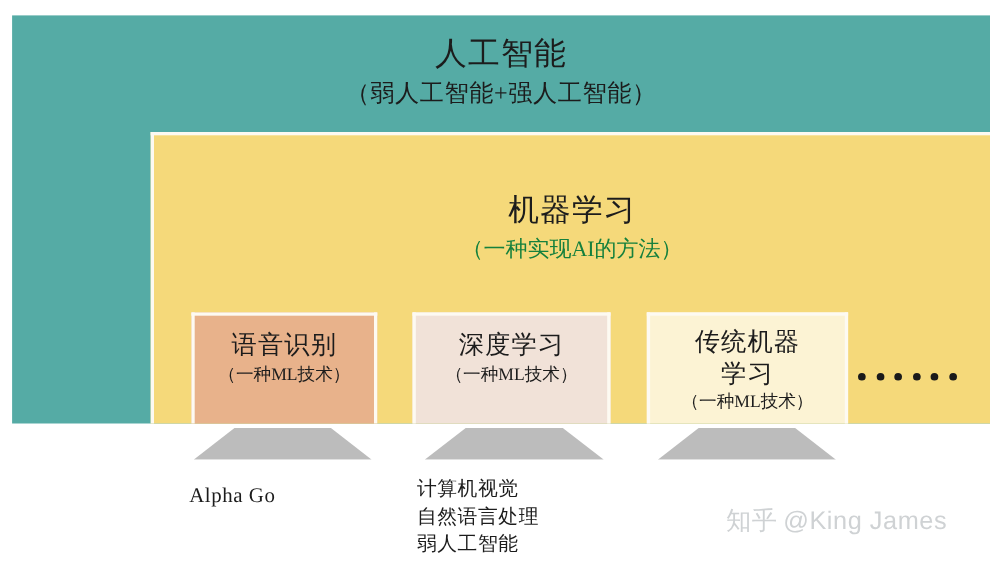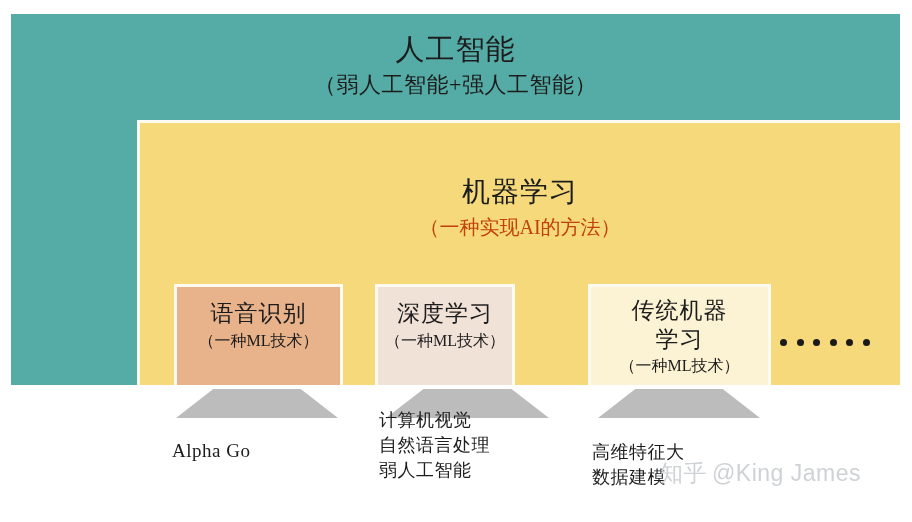--- a/index.html
+++ b/index.html
@@ -78,21 +78,21 @@
     font-size: 28px;
     line-height: 1.22;
     letter-spacing: 1px;
   }
   .ml-sub {
     position: absolute;
     left: 0;
     top: 92px;
     width: 760px;
     text-align: center;
-    color: #c2410c;
+    color: #15803d;
     font-size: 20px;
     line-height: 1.2;
   }
 
   
   .card {
     position: absolute;
     top: 284px;
     height: 101px;
     border-left: 3px solid #fdfaf2;
@@ -112,21 +112,21 @@
   .card .card-sub {
     display: block;
     font-size: 16px;
     line-height: 1.25;
     padding-top: 3px;
   }
   .card.two-line .card-title { padding-top: 9px; }
   .card.two-line .card-sub   { padding-top: 1px; }
 
   #card-rl { left: 174px; width: 169px; background: #e8b28b; }
-  #card-dl { left: 375px; width: 140px; background: #f1e2d8; }
+  #card-dl { left: 375px; width: 180px; background: #f1e2d8; }
   #card-ml { left: 588px; width: 183px; background: #fcf3d4; }
 
   
   .dots {
     position: absolute;
     left: 780px;
     top: 334px;
     width: 90px;
     height: 16px;
     display: flex;
@@ -163,21 +163,21 @@
     position: absolute;
     color: #1c1c1c;
     line-height: 1.38;
   }
   #cap-1 {
     left: 172px; top: 438px; width: 170px;
     font-size: 19px;
     letter-spacing: 0.5px;
   }
   #cap-2 {
-    left: 379px; top: 408px; width: 178px;
+    left: 379px; top: 432px; width: 178px;
     font-size: 18px;
     letter-spacing: 0.5px;
   }
   #cap-3 {
     left: 592px; top: 440px; width: 172px;
     font-size: 18px;
     letter-spacing: 0.5px;
   }
   .caption .line { display: block; }
 
@@ -247,22 +247,18 @@
   <div class="caption" id="cap-1">
     <span class="line">Alpha Go</span>
   </div>
 
   <div class="caption" id="cap-2">
     <span class="line">计算机视觉</span>
     <span class="line">自然语言处理</span>
     <span class="line">弱人工智能</span>
   </div>
 
-  <div class="caption" id="cap-3">
-    <span class="line">高维特征大</span>
-    <span class="line">数据建模</span>
-  </div>
 
   <div class="watermark">
     <span class="wm-zh">知乎</span><span>@King James</span>
   </div>
 
 </div>
 
 </body></html>

